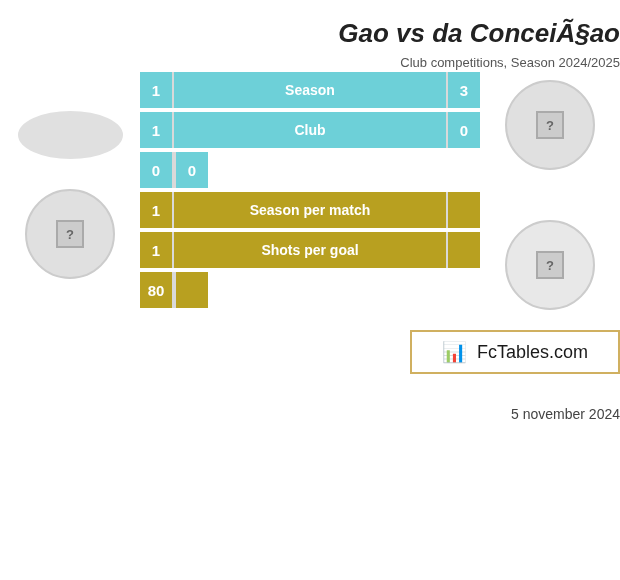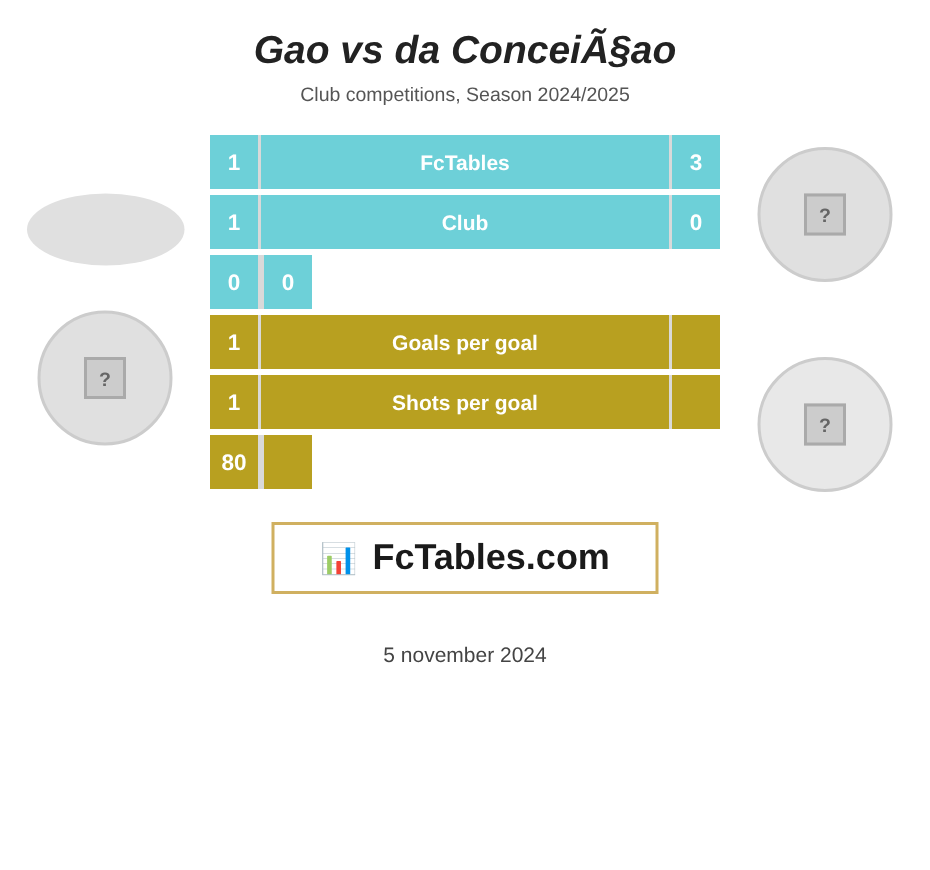--- a/index.html
+++ b/index.html
@@ -11,36 +11,35 @@
       overflow: hidden;
       position: relative;
     }
 
     .page-wrapper {
       width: 620px;
       height: 580px;
       background: #fff;
       display: flex;
       flex-direction: column;
-      align-items: center;
+      align-items: flex-end;
       padding: 18px 0 10px 0;
     }
 
     .title {
       font-size: 26px;
       font-weight: bold;
       color: #222;
       margin-bottom: 6px;
       font-style: italic;
     }
 
     .subtitle {
       font-size: 13px;
       color: #555;
-      margin-bottom: 18px;
     }
 
     .comparison-area {
       display: flex;
       flex-direction: row;
       align-items: center;
       justify-content: center;
       width: 100%;
       position: relative;
     }
@@ -189,22 +188,22 @@
       gap: 10px;
       background: #fff;
     }
 
     .fctables-logo-icon {
       font-size: 20px;
       color: #b8860b;
     }
 
     .fctables-text {
-      font-size: 24px;
-      font-weight: bold;
+      font-size: 18px;
+      font-weight: normal;
       color: #1a1a1a;
     }
 
     .date-text {
       margin-top: 32px;
       font-size: 14px;
       color: #444;
     }
 
     
@@ -239,21 +238,21 @@
         </div>
       </div>
     </div>
 
     <div class="stats-center">
 
       <div class="stat-row row-cyan">
         <div class="stat-left-val">1</div>
         <div class="divider-left"></div>
         <div class="stat-bar">
-          <span class="stat-label">FcTables</span>
+          <span class="stat-label">Season</span>
         </div>
         <div class="divider-right"></div>
         <div class="stat-right-val">3</div>
       </div>
 
       <div class="stat-row row-cyan">
         <div class="stat-left-val">1</div>
         <div class="divider-left"></div>
         <div class="stat-bar">
           <span class="stat-label">Club</span>
@@ -266,21 +265,21 @@
         <div class="stat-left-val">0</div>
         <div class="divider-left"></div>
         <div class="divider-right"></div>
         <div class="stat-right-val">0</div>
       </div>
 
       <div class="stat-row row-gold">
         <div class="stat-left-val">1</div>
         <div class="divider-left"></div>
         <div class="stat-bar">
-          <span class="stat-label">Goals per goal</span>
+          <span class="stat-label">Season per match</span>
         </div>
         <div class="divider-right"></div>
         <div class="stat-right-val"></div>
       </div>
 
       <div class="stat-row row-gold">
         <div class="stat-left-val">1</div>
         <div class="divider-left"></div>
         <div class="stat-bar">
           <span class="stat-label">Shots per goal</span>

